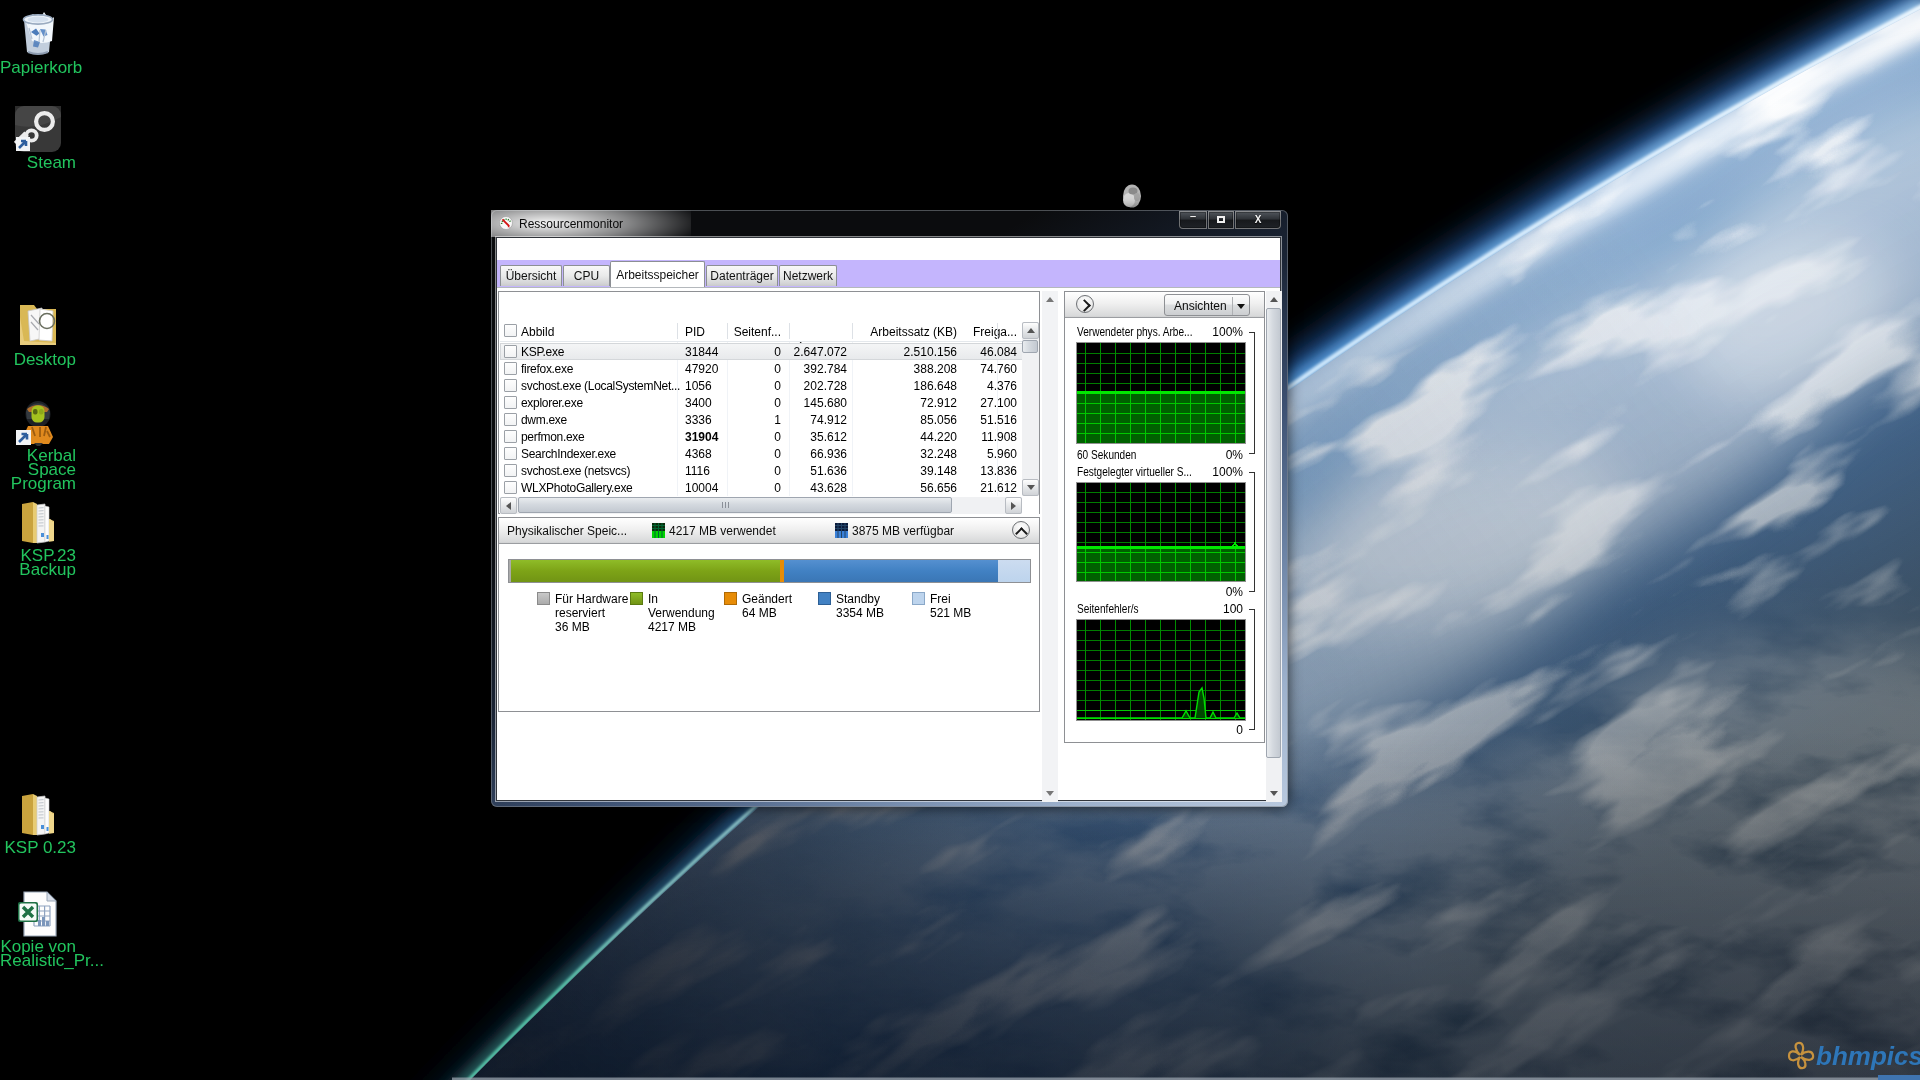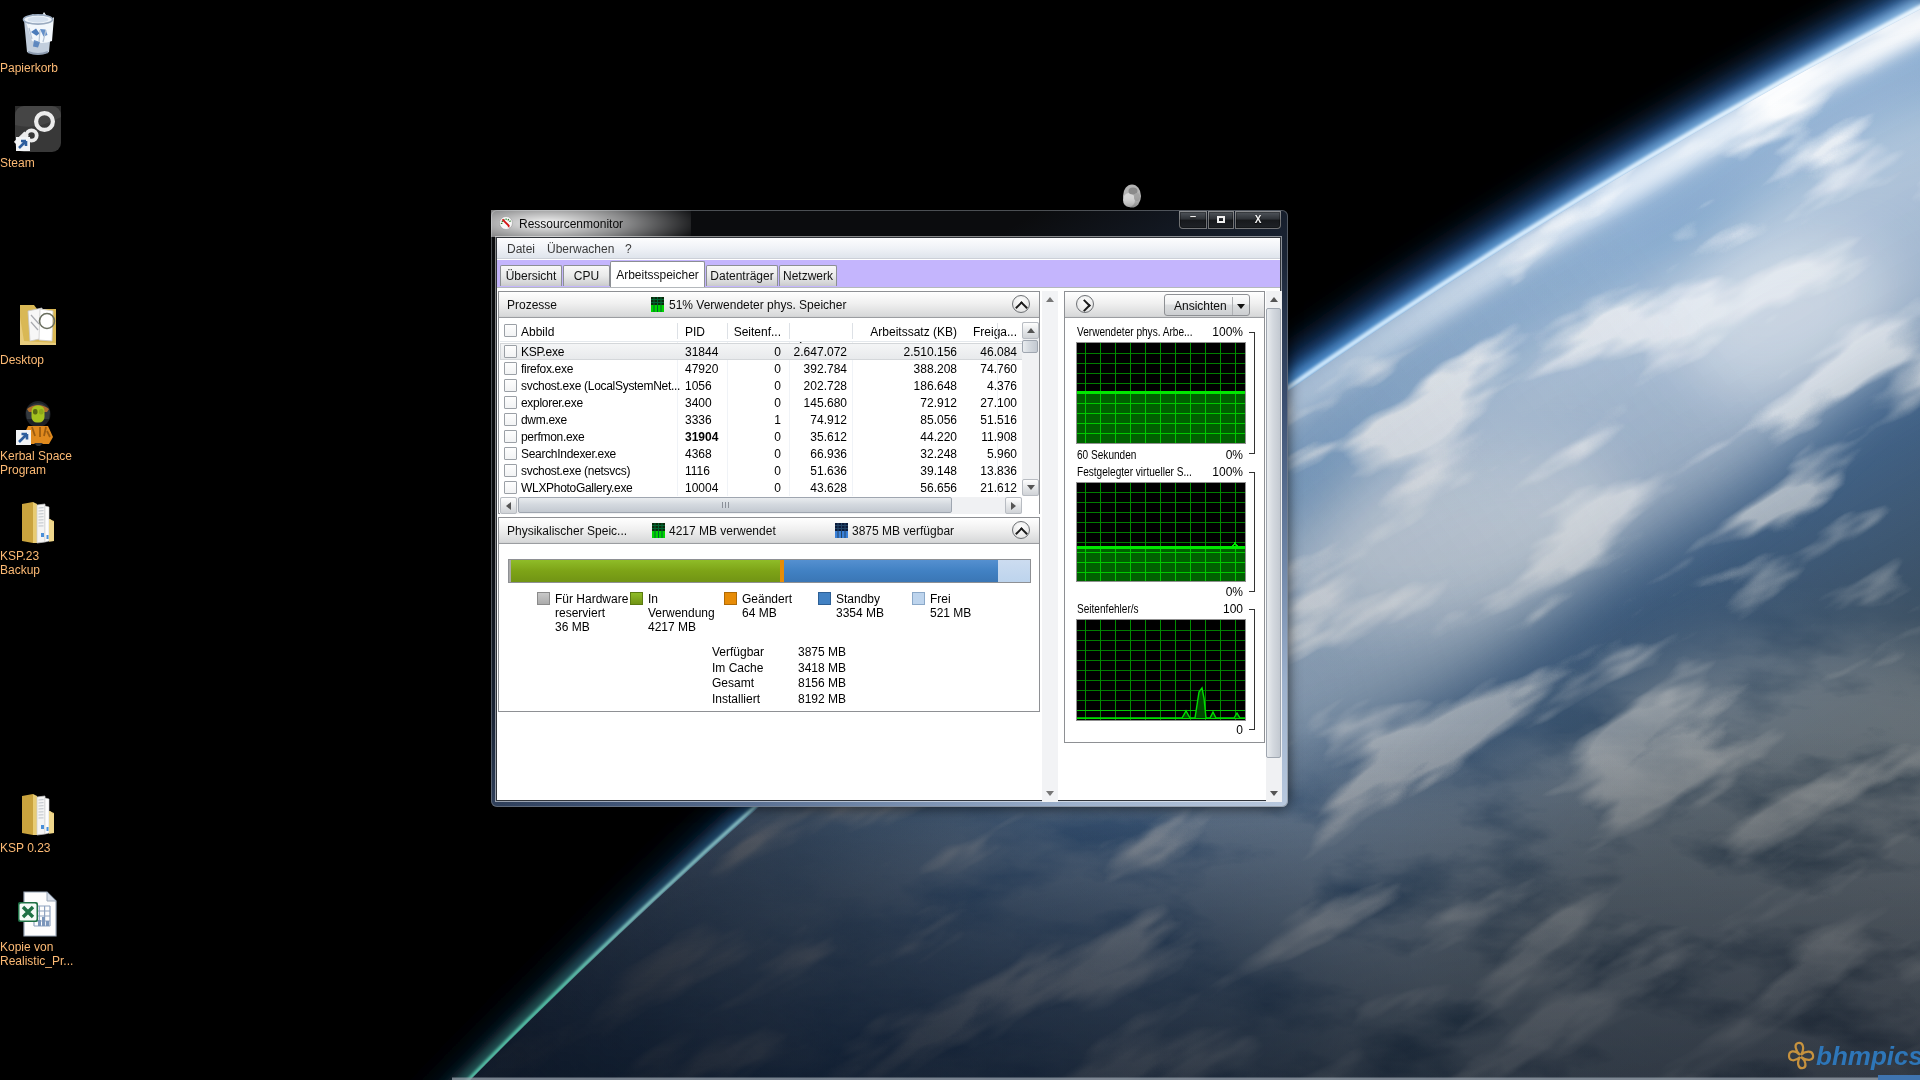--- a/index.html
+++ b/index.html
@@ -1,18 +1,18 @@
 <!DOCTYPE html>
 <html><head><meta charset="utf-8">
 <style>
 html,body{margin:0;padding:0;width:1920px;height:1080px;overflow:hidden;background:#000;}
 *{box-sizing:border-box;}
 body{font-family:"Liberation Sans",sans-serif;}
 #wall{position:absolute;left:0;top:0;width:1920px;height:1080px;}
-.icon{position:absolute;width:76px;text-align:left;color:#fdba74;font-size:12px;line-height:14px;text-shadow:0 1px 2px #000,1px 1px 3px #000,0 0 3px #000;}
+.icon{position:absolute;width:76px;text-align:right;color:#22c55e;font-size:17px;line-height:14px;text-shadow:0 1px 2px #000,1px 1px 3px #000,0 0 3px #000;}
 .icon svg{display:block;margin:0 auto;}
 
 #win{position:absolute;left:491px;top:210px;width:797px;height:597px;border-radius:6px;
  background:linear-gradient(150deg,#0b0c0e 30%,#1a2435 48%,#3d5172 62%,#6d84a6 76%,#9db1cc 88%,#b9c9de 100%);
  box-shadow:inset 0 0 0 1px rgba(130,135,140,0.55), 0 0 14px rgba(0,0,0,0.7);}
 #title{position:absolute;left:0;top:0;width:100%;height:27px;}
 #tglow{position:absolute;left:0px;top:0px;width:200px;height:27px;background:radial-gradient(ellipse 160px 34px at 55px 13px,rgba(255,255,255,0.96),rgba(255,255,255,0.5) 52%,rgba(255,255,255,0) 100%);}
 #ttext{position:absolute;left:28px;top:7px;font-size:12px;color:#0a0a0a;}
 #caption{position:absolute;left:688px;top:1px;height:18px;}
 .cb{position:absolute;top:0;height:18px;background:linear-gradient(180deg,#555a60 0%,#2e3237 45%,#17191c 50%,#202328 100%);box-shadow:inset 0 0 0 1px rgba(255,255,255,0.4), inset 0 0 0 2px rgba(0,0,0,0.3);}
@@ -335,48 +335,31 @@
         </div>
       <div class="cb max">
           <div class="g"><span style="display:inline-block;width:8px;height:7px;border:2px solid #f0f0f0;margin-top:2px;"></span></div>
         </div>
       <div class="cb cls">
           <div class="g" style="font-size:10px;top:3px;">X</div>
         </div>
     </div>
   </div>
   <div id="client">
-    <div id="menubar">
-      <span style="left:10px;">Datei</span>
-      <span style="left:50px;">Überwachen</span>
-      <span style="left:128px;">?</span>
-    </div>
     <div id="tabarea">
       <div class="tab" style="left:3px;width:62px;"><span>Übersicht</span></div>
       <div class="tab" style="left:66px;width:47px;"><span>CPU</span></div>
       <div class="tab active" style="left:113px;width:95px;"><span>Arbeitsspeicher</span></div>
       <div class="tab" style="left:209px;width:72px;"><span>Datenträger</span></div>
       <div class="tab" style="left:282px;width:58px;"><span>Netzwerk</span></div>
     </div>
     <div id="paneline"></div>
     <div id="pagebg"></div>
 
     <div class="panel" id="pnlProc" style="left:1px;top:53px;width:542px;height:223px;">
-      <div class="phead">
-        <span style="position:absolute;left:8px;top:6px;">Prozesse</span>
-        <svg style="position:absolute;left:152px;top:5px;" width="13" height="15" viewBox="0 0 13 15">
-          <rect x="0" y="0" width="13" height="15" fill="#0a2a0a"></rect>
-          <rect x="0" y="8" width="13" height="7" fill="#00d400"></rect>
-          <g stroke="#063" stroke-width="1">
-              <path d="M0 2.5 h13 M0 5.5 h13 M3 0 v15 M6.5 0 v15 M10 0 v15"></path>
-            </g>
-        </svg>
-        <span style="position:absolute;left:170px;top:6px;">51% Verwendeter phys. Speicher</span>
-        <div class="chev up" style="right:9px;"></div>
-      </div>
       <div id="tbl">
 
         <div style="position:absolute;left:0;top:0;width:539px;height:23px;background:#fff;">
           <div class="cbx" style="left:4px;top:5px;"></div>
           <span style="position:absolute;left:21px;top:6px;">Abbild</span>
           <span style="position:absolute;left:185px;top:6px;">PID</span>
           <span class="num" style="left:211px;top:6px;width:70px;">Seitenf...</span>
           <span class="num" style="left:277px;top:20px;width:70px;">Zugesic...</span>
           <span class="num" style="left:367px;top:6px;width:90px;">Arbeitssatz (KB)</span>
           <span class="num" style="left:462px;top:6px;width:55px;">Freiga...</span>
@@ -528,26 +511,20 @@
         <div style="position:absolute;left:56px;top:0;">Für Hardware<br>reserviert<br>36 MB</div>
         <div class="lsq" style="position:absolute;left:131px;width:13px;height:13px;background:linear-gradient(180deg,#8fbc28,#719414);border:1px solid #5a7a10;"></div>
         <div style="position:absolute;left:149px;top:0;">In<br>Verwendung<br>4217 MB</div>
         <div class="lsq" style="position:absolute;left:225px;width:13px;height:13px;background:#e78c07;border:1px solid #b06a05;"></div>
         <div style="position:absolute;left:243px;top:0;">Geändert<br>64 MB</div>
         <div class="lsq" style="position:absolute;left:319px;width:13px;height:13px;background:#4181c3;border:1px solid #2d5f95;"></div>
         <div style="position:absolute;left:337px;top:0;">Standby<br>3354 MB</div>
         <div class="lsq" style="position:absolute;left:413px;width:13px;height:13px;background:#bdd4ed;border:1px solid #8aa8c8;"></div>
         <div style="position:absolute;left:431px;top:0;">Frei<br>521 MB</div>
       </div>
-      <div id="summary" style="position:absolute;left:213px;top:127px;font-size:12px;color:#000;line-height:15.5px;">
-        <div><span style="display:inline-block;width:72px;">Verfügbar</span><span style="display:inline-block;width:62px;text-align:right;">3875 MB</span></div>
-        <div><span style="display:inline-block;width:72px;">Im Cache</span><span style="display:inline-block;width:62px;text-align:right;">3418 MB</span></div>
-        <div><span style="display:inline-block;width:72px;">Gesamt</span><span style="display:inline-block;width:62px;text-align:right;">8156 MB</span></div>
-        <div><span style="display:inline-block;width:72px;">Installiert</span><span style="display:inline-block;width:62px;text-align:right;">8192 MB</span></div>
-      </div>
     </div>
 
     <div class="sb" id="midsb" style="left:545px;top:53px;width:16px;height:511px;background:#f2f3f5;">
       <div class="tri" style="left:4px;top:6px;border-left:4px solid transparent;border-right:4px solid transparent;border-bottom:5px solid #777;"></div>
       <div class="tri" style="left:4px;bottom:6px;border-left:4px solid transparent;border-right:4px solid transparent;border-top:5px solid #777;"></div>
     </div>
 
     <div class="panel" id="pnlGraph" style="left:567px;top:53px;width:201px;height:452px;">
       <div class="phead">
         <div class="chev right" style="left:11px;"></div>

